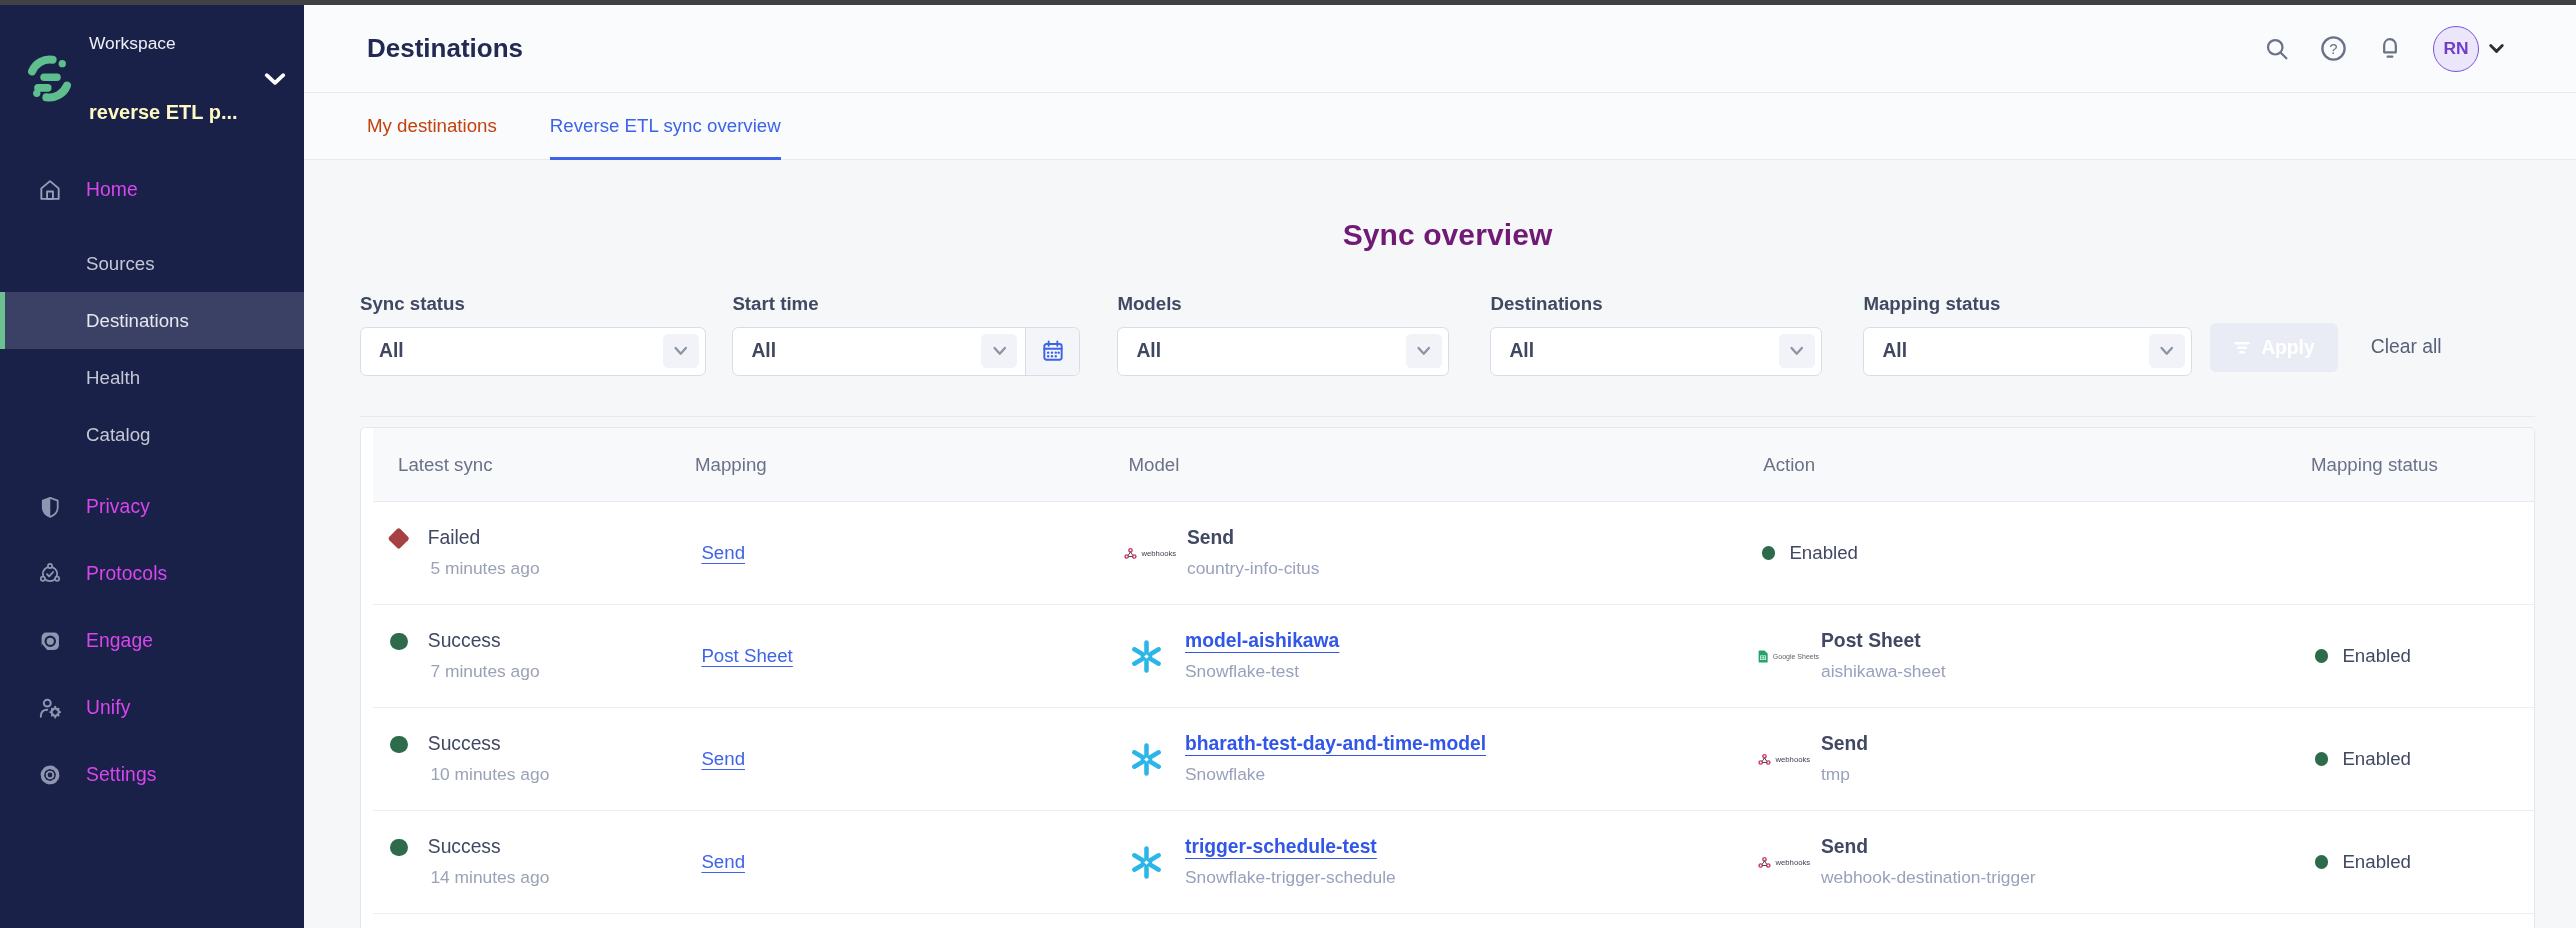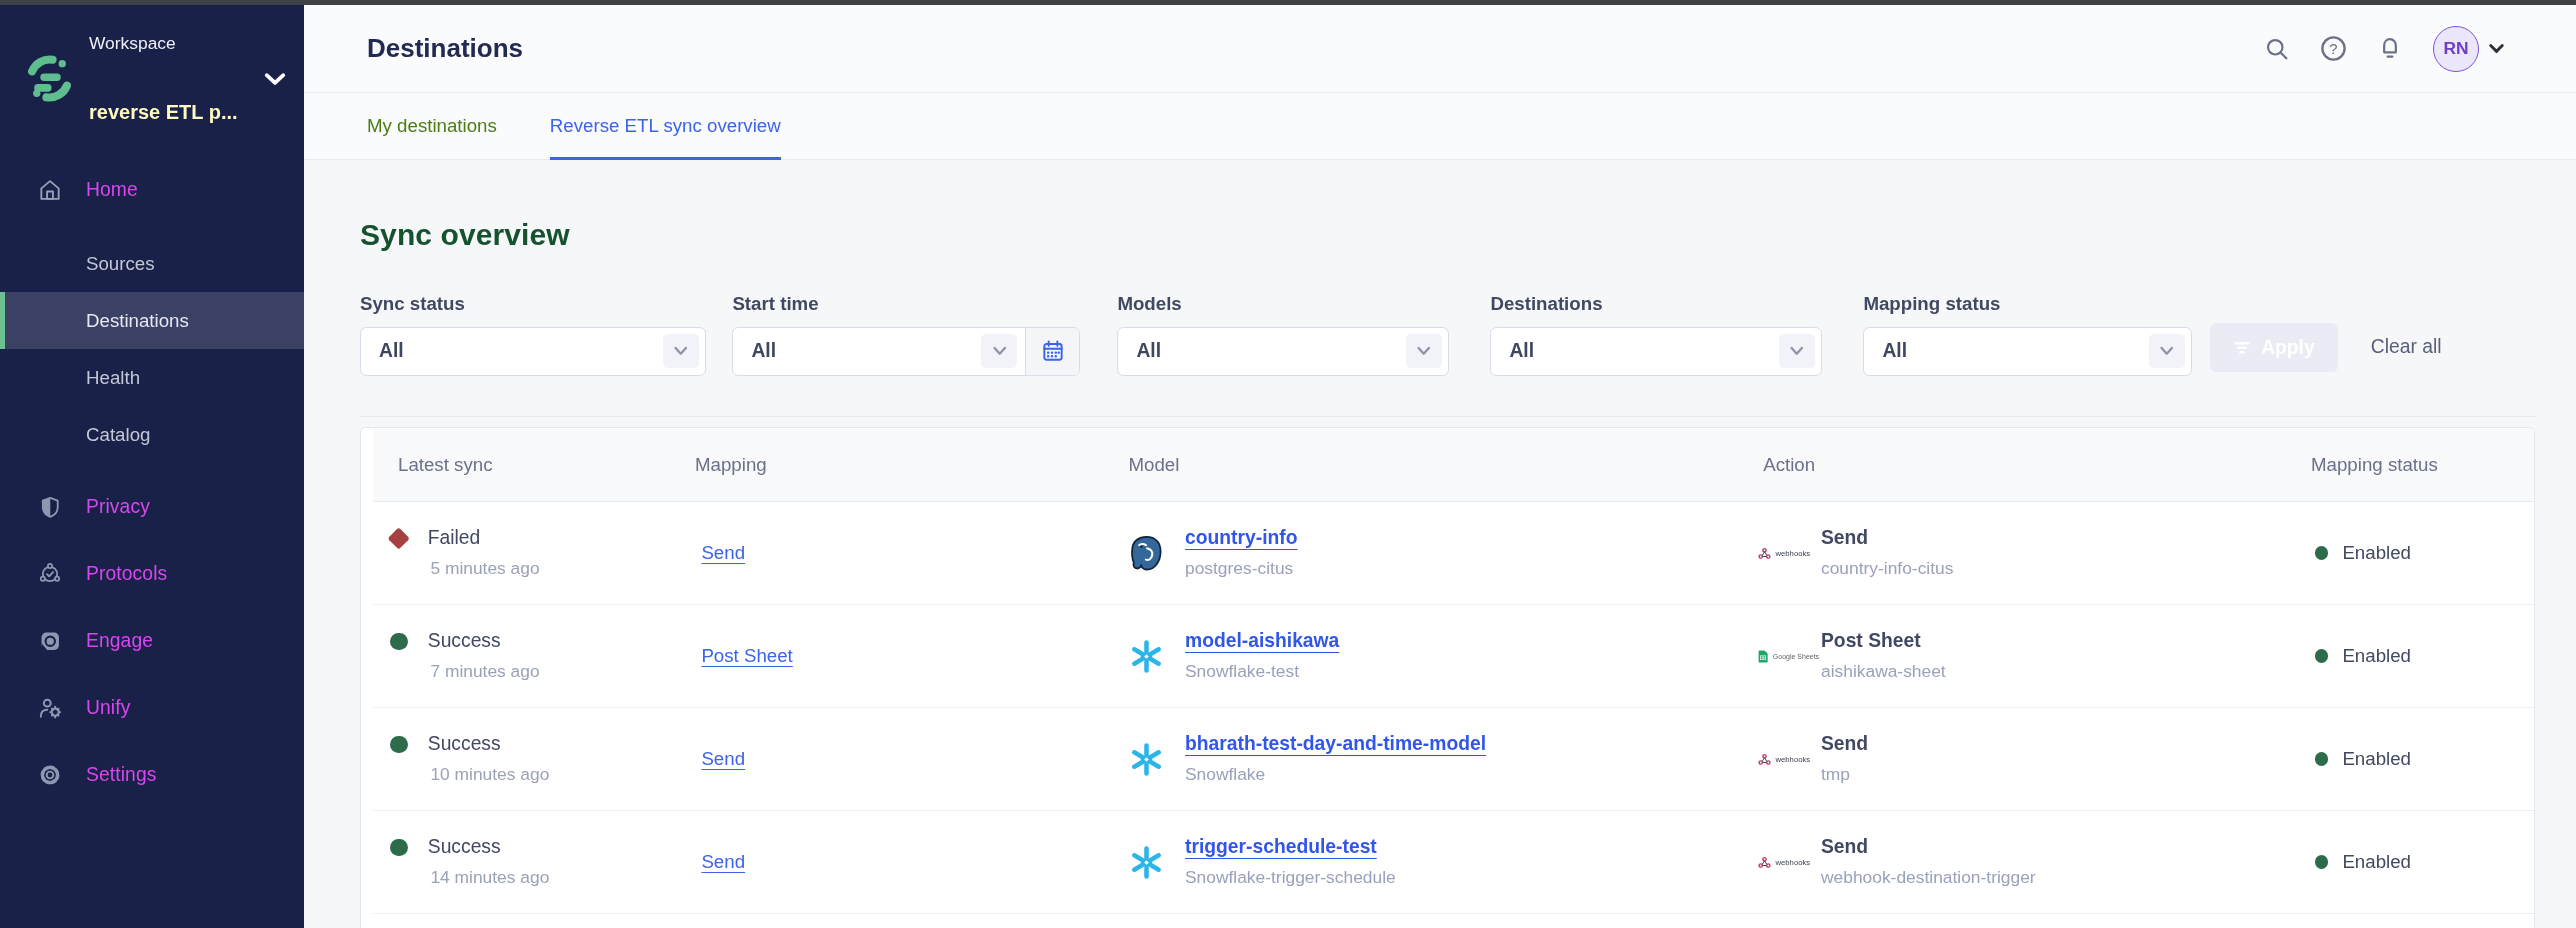--- a/index.html
+++ b/index.html
@@ -29,26 +29,26 @@
   
   .main { position:absolute; left:304px; top:5.2px; right:0; bottom:0; background:#f6f7f9; }
   .page-header { height:88px; background:#fafbfd; border-bottom:1.3px solid #e7eaf1; display:flex; align-items:center; padding:0 71px 0 63px; }
   .page-title { font-size:26px; font-weight:700; color:#232a52; }
   .header-right { margin-left:auto; display:flex; align-items:center; }
   .hicon { width:41px; height:41px; display:flex; align-items:center; justify-content:center; cursor:pointer; margin-left:15.5px; }
   .avatar { width:46px; height:46px; border-radius:50%; background:#ece6fb; border:1.9px solid #7a52d9; color:#6d3fc8; font-weight:700; font-size:17.4px; display:flex; align-items:center; justify-content:center; margin-left:23px; cursor:pointer; }
   .av-chevron { margin-left:9px; cursor:pointer; display:flex; }
 
   .tabs { height:67px; background:#fafbfd; border-bottom:1.3px solid #e7eaf1; display:flex; align-items:stretch; padding-left:63px; }
-  .tab { display:flex; align-items:center; font-size:18.7px; color:#4d7c0f; position:relative; cursor:pointer; margin-right:53px; }
+  .tab { display:flex; align-items:center; font-size:18.7px; color:#c2410c; position:relative; cursor:pointer; margin-right:53px; }
   .tab.active { color:#3d63e9; }
   .tab.active::after { content:""; position:absolute; left:0; right:0; bottom:-1.3px; height:3.2px; background:#3d63e9; }
 
   .content { padding:0 41px 0 56px; }
-  .h2 { margin-top:58px; font-size:30px; font-weight:700; color:#14532d; letter-spacing:0.1px; }
+  .h2 { margin-top:58px; font-size:30px; font-weight:700; color:#701a75; letter-spacing:0.1px;text-align:center; }
 
   .filters { margin-top:41px; display:flex; align-items:flex-start; }
   .fgroup { flex:none; }
   .flabel { font-size:18.7px; font-weight:700; color:#414862; margin-bottom:11.6px; }
   .fcontrol { height:49px; background:#fff; border:1.3px solid #d8dce8; border-radius:6.4px; display:flex; align-items:center; position:relative; cursor:pointer; overflow:hidden;font-weight:bold; }
   .fvalue { font-size:19.3px; color:#3f4660; padding-left:18px; }
   .fsuffix { position:absolute; top:6.4px; bottom:6.4px; width:36px; border-radius:5.2px; background:#f1f3f8; display:flex; align-items:center; justify-content:center; }
   .cal-seg { position:absolute; right:0; top:0; bottom:0; width:54px; background:#f3f5f9; border-left:1.3px solid #d8dce8; display:flex; align-items:center; justify-content:center; cursor:pointer; }
   .apply-btn { height:49px; width:128px; margin-top:30px; background:#e9ecf4; border:none; border-radius:6.4px; color:#fff; font-size:19.3px; font-weight:700; display:flex; align-items:center; justify-content:center; gap:10.3px; cursor:pointer; font-family:inherit; }
   .clear-all { margin-top:43px; margin-left:33px; font-size:19.3px; color:#596079; cursor:pointer; }
@@ -338,34 +338,20 @@
             <div class="line1">
                 <span class="status-diamond"></span>
                 <span class="status-text">Failed</span>
               </div>
             <div class="time-text">5 minutes ago</div>
           </div>
         </div>
         <div class="td map-cell">
             <span class="link">Send</span>
           </div>
-        <div class="td model-cell">
-          <span class="micon">
-            <svg width="41" height="41" viewBox="0 0 32 32">
-                <path d="M16 3c7 0 11 4.4 11 11.5 0 7.6-4.6 14-10.5 14-2.4 0-4-1.2-4.6-3-.5 1-1.6 2.2-3.2 2.2-2.2 0-3.4-2-2.6-4.6C4.4 19.4 4.6 14.6 5 11.5 5.7 6.3 10 3 16 3Z" fill="#34689a" stroke="#10243c" stroke-width="1.4"></path>
-                <path d="M10.3 9.4c1.8-1 3.7-1 5.3.1" stroke="#fff" stroke-width="1.6" fill="none" stroke-linecap="round"></path>
-                <path d="M16.5 12c3 .5 4.6 2.6 3.9 5.6-.6 2.6-2.7 4-4.9 3.2" stroke="#fff" stroke-width="1.6" fill="none" stroke-linecap="round"></path>
-                <circle cx="12.1" cy="10.8" r="1" fill="#10243c"></circle>
-              </svg>
-          </span>
-          <div class="model-text">
-            <span class="model-link">country-info</span>
-            <div class="subtext">postgres-citus</div>
-          </div>
-        </div>
         <div class="td">
           <span class="action-logo">
             <svg width="13" height="13" viewBox="0 0 24 24">
                 <g fill="none" stroke="#c73a63" stroke-width="2.6">
                   <circle cx="5" cy="17.5" r="3"></circle>
                   <circle cx="19" cy="17.5" r="3"></circle>
                   <circle cx="12" cy="6" r="3"></circle>
                 </g>
                 <path d="M12 9 L8 15 M12 9 L16 15 M8 17.5 h8" stroke="#3a4160" stroke-width="1.8" fill="none"></path>
               </svg>

